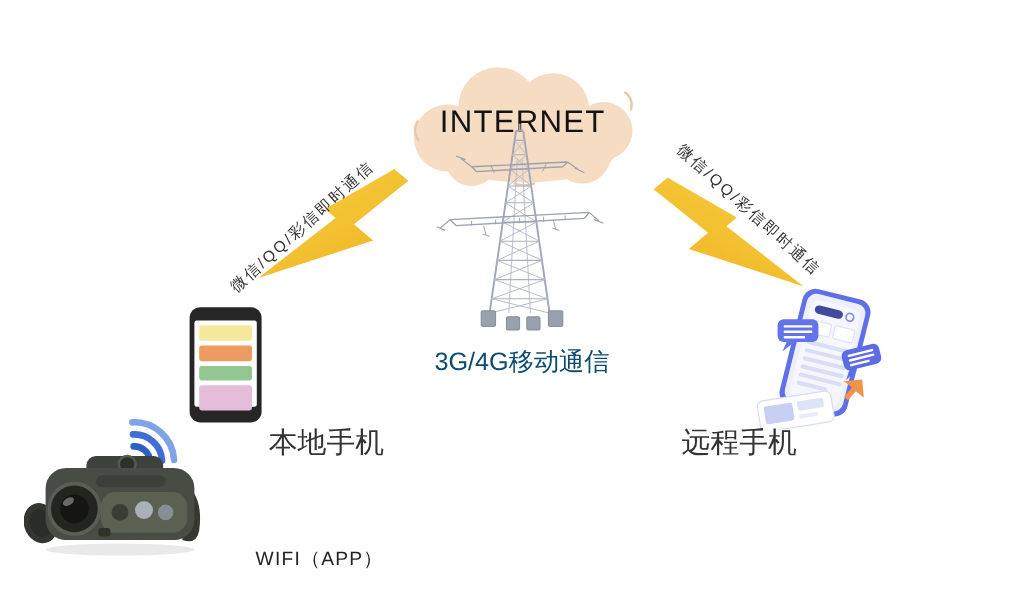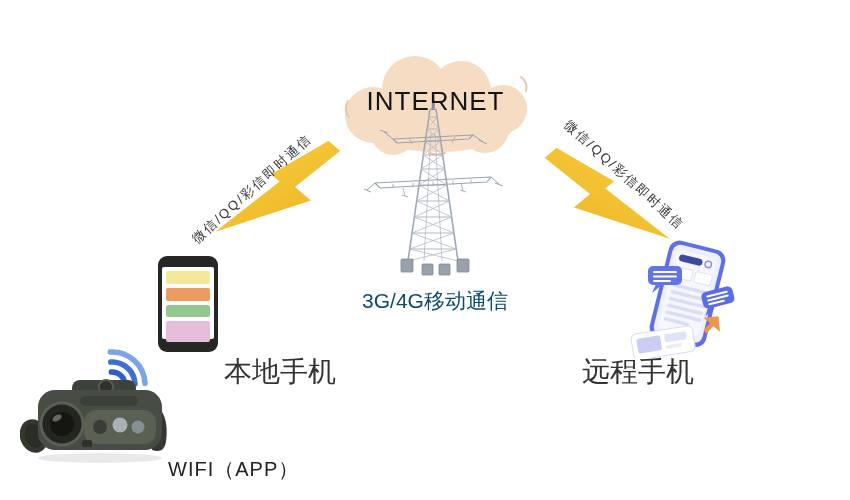--- a/index.html
+++ b/index.html
@@ -2,22 +2,22 @@
 <html><head>
 <meta charset="utf-8">
 <style>
   html,body{margin:0;padding:0;}
   body{font-family:"Liberation Sans","DejaVu Sans",sans-serif;background:#ffffff;}
   .stage{position:relative;width:740px;height:500px;background:#ffffff;overflow:hidden;}
   .abs{position:absolute;}
   .label{color:#333;white-space:nowrap;}
   .internet-label{font-size:26px;color:#141414;letter-spacing:1px;text-align:center;width:205px;}
   .tower-label{font-size:21px;color:#0c4a6e;text-align:center;width:190px;}
-  .device-label{font-size:28px;color:#333;}
-  .wifi-label{font-size:20px;color:#222;letter-spacing:1px;}
+  .device-label{font-size:24px;color:#333;}
+  .wifi-label{font-size:16px;color:#222;letter-spacing:1px;margin-left:45px;}
   .link-label{font-size:13px;color:#333;letter-spacing:2px;width:210px;text-align:center;transform-origin:center;}
   .link-left{transform:rotate(-42deg);}
   .link-right{transform:rotate(42deg);}
   .bolt{width:64px;height:150px;transform-origin:center;}
   .bolt-left{transform:rotate(40deg) scale(0.95);}
   .bolt-right{transform:rotate(-40deg) scaleX(-1) scale(0.95);}
   
   .phone{width:60px;height:96px;background:#262626;border-radius:9px;}
   .phone .screen{position:absolute;left:4px;right:4px;top:11px;bottom:13px;background:#ffffff;border-radius:2px;}
   .phone .bar{position:absolute;left:4px;right:4px;border-radius:2px;}
@@ -198,16 +198,16 @@
 
     <g transform="rotate(-9 36 104)">
       <rect x="6" y="92" width="62" height="26" rx="5" fill="#ffffff" stroke="#d8dcf4"></rect>
       <rect x="11" y="97" width="24" height="15" rx="2" fill="#c9cff3"></rect>
       <rect x="39" y="97" width="22" height="8" rx="2" fill="#dfe3f8"></rect>
       <rect x="39" y="108" width="16" height="3.5" rx="1.7" fill="#e8ebfa"></rect>
     </g>
   </svg>
 
   <div class="abs device-label" style="left:224px;top:353px;">本地手机</div>
-  <div class="abs device-label" style="left:582px;top:353px;">远程手机</div>
+  <div class="abs device-label" style="left:568px;top:353px;">远程手机</div>
   <div class="abs wifi-label" style="left:168px;top:456px;">WIFI（APP）</div>
 
 </div>
 
 </body></html>

